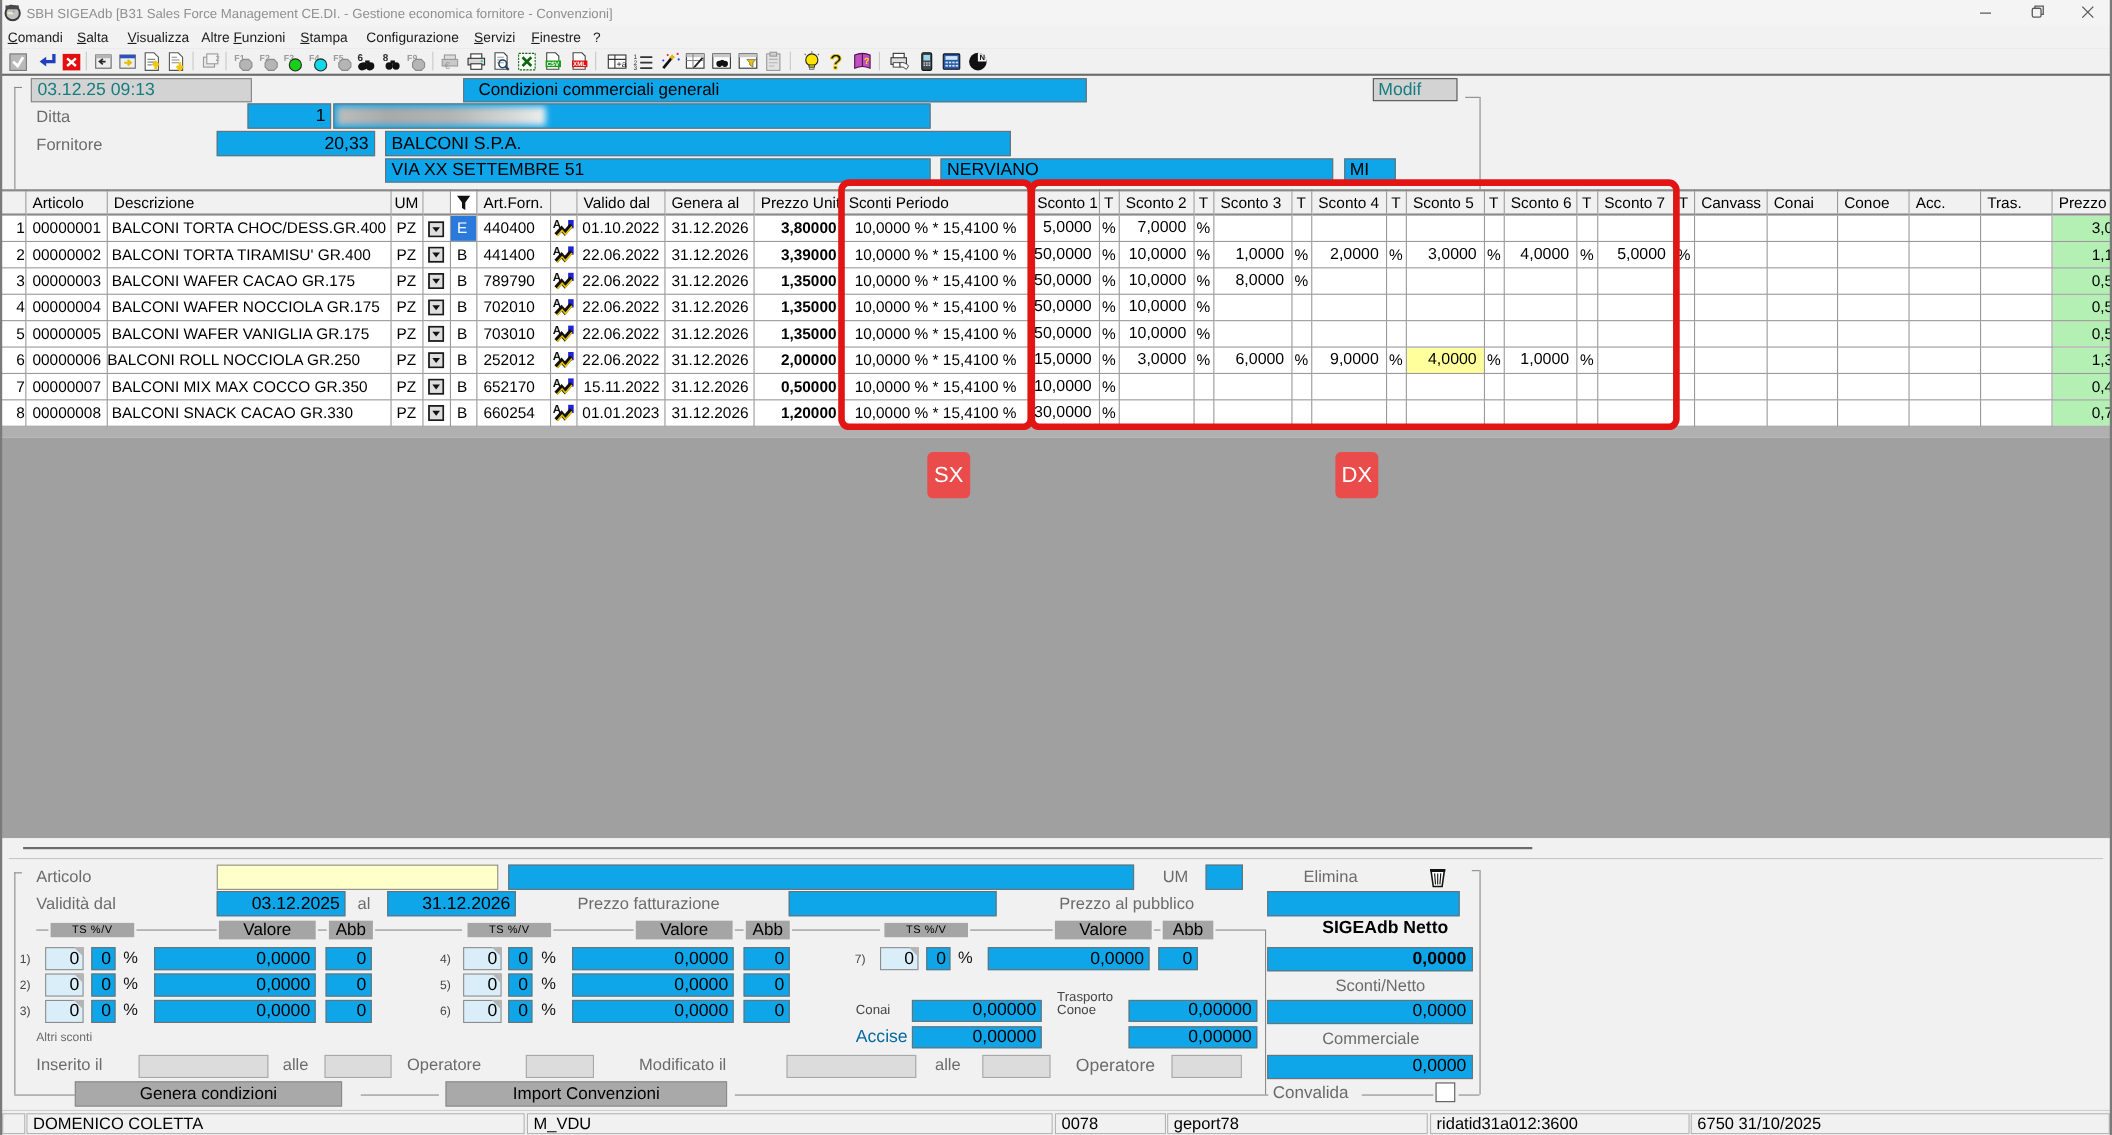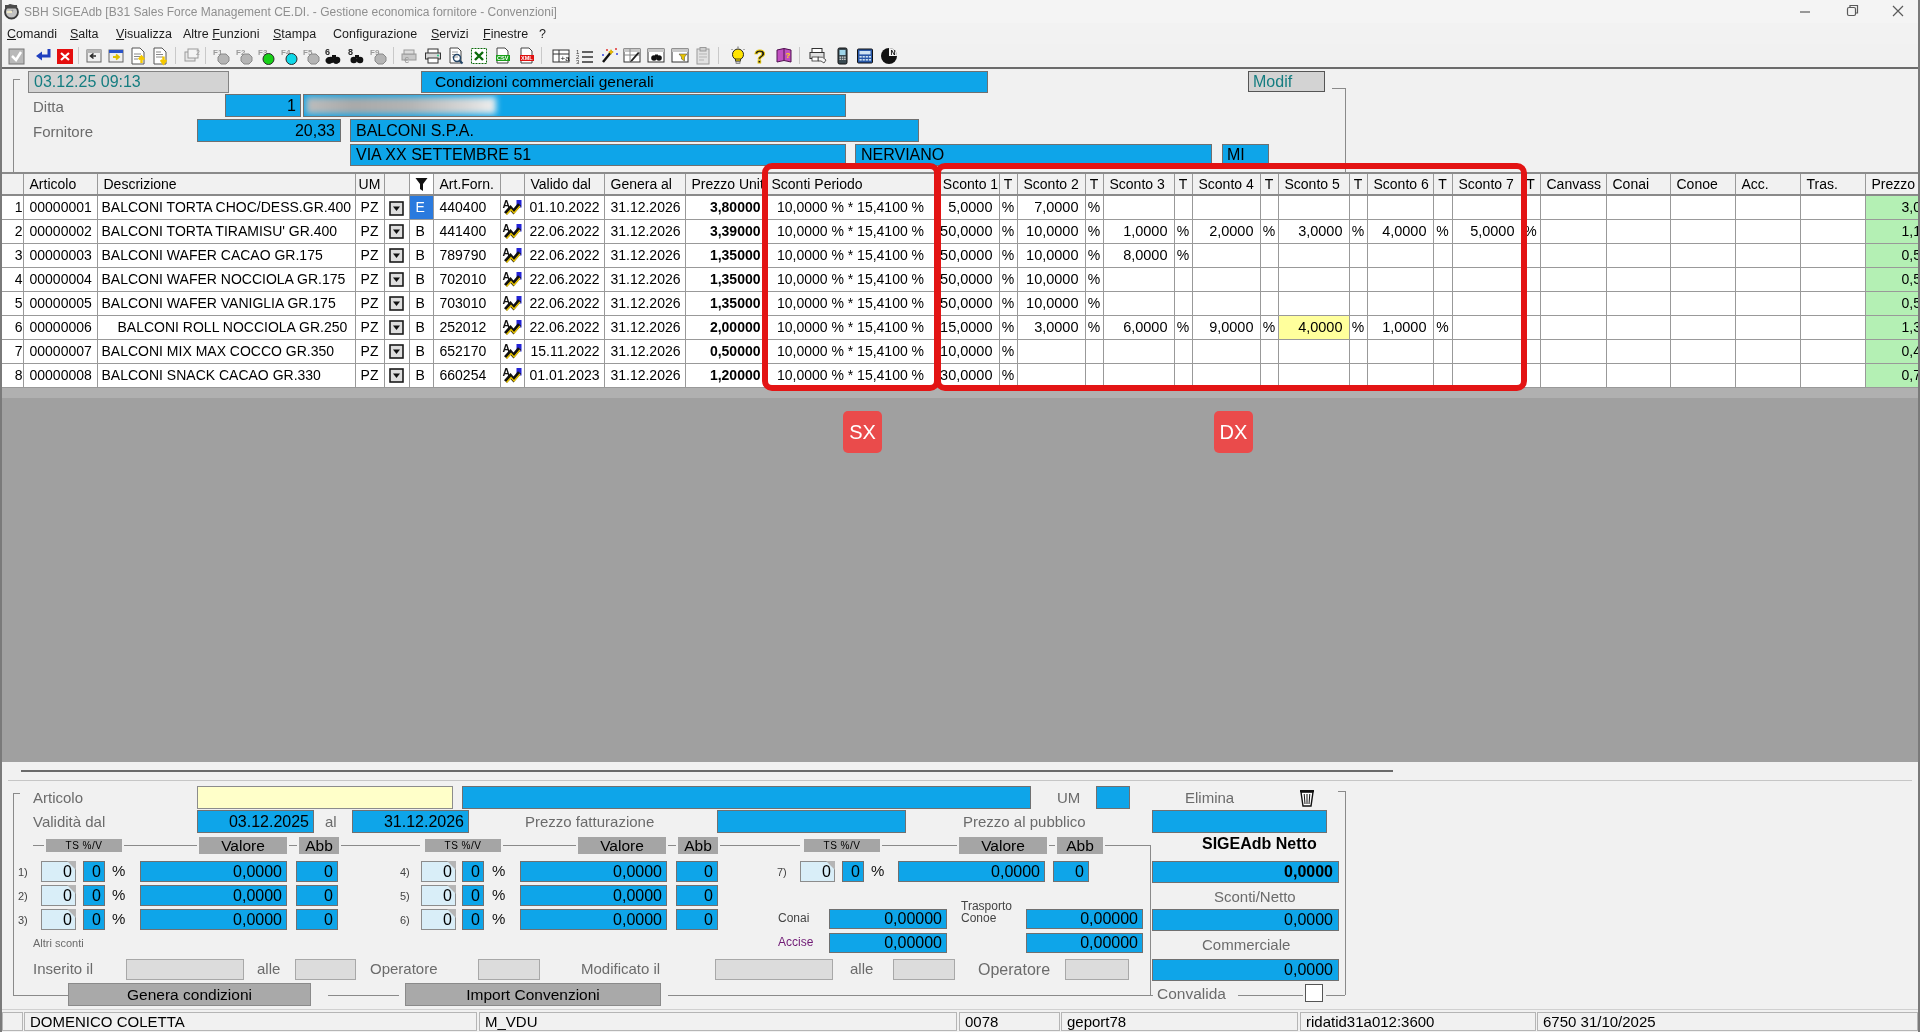--- a/index.html
+++ b/index.html
@@ -548,21 +548,21 @@
         <td class="" style=""></td>
         <td class="" style=""></td>
         <td class="" style=""></td>
         <td class="" style=""></td>
         <td class="" style=""></td>
         <td class="" style="background:#b4f0b4;padding-left:36px;">0,5</td>
       </tr>
       <tr>
         <td class="num" style="">6</td>
         <td class="" style="padding-left:6px;">00000006</td>
-        <td class="" style="padding-left:20px;">BALCONI ROLL NOCCIOLA GR.250</td>
+        <td class="" style="padding-left:0;">BALCONI ROLL NOCCIOLA GR.250</td>
         <td class="" style="text-align:center;">PZ</td>
         <td class="" style="text-align:center;"><svg width="15" height="15" viewBox="0 0 15 15" style="vertical-align:middle">
             <rect x="1" y="1" width="13" height="13" fill="#dedede" stroke="#1a1a1a" stroke-width="1.6"></rect>
             <path d="M4 5.5 H11 L7.5 10 Z" fill="#111"></path>
           </svg></td>
         <td class="" style="padding-left:6px;">B</td>
         <td class="" style="padding-left:6px;">252012</td>
         <td class="" style="text-align:center;"><svg width="21" height="19" viewBox="0 0 21 19" style="vertical-align:middle">
             <text x="0.5" y="9.5" font-size="10.5" font-weight="bold" fill="#111">A</text>
             <rect x="14.5" y="2" width="5" height="7.5" fill="#2323d6"></rect>
@@ -780,21 +780,21 @@
 <div class="abs" style="left:800px;top:861px;width:35px;height:21px;background:#d9eef8;border:1px solid #8c8c8c;text-align:right;padding-right:3px;line-height:19px;font-size:16px;"><div style="position:absolute;right:-1px;top:-1px;width:0;height:0;border-top:9px solid #b5b5b5;border-left:9px solid transparent;"></div>0</div>
 <div class="box" style="left:842px;top:861px;width:22px;height:21px;line-height:19px;text-align:right;padding-right:3px;font-size:16px;">0</div>
 <div class="abs" style="left:871px;top:863px;height:16px;font-size:15px;line-height:16px;color:#111;">%</div>
 <div class="box" style="left:898px;top:861px;width:147px;height:21px;line-height:19px;text-align:right;padding-right:4px;font-size:16px;">0,0000</div>
 <div class="box" style="left:1053px;top:861px;width:36px;height:21px;line-height:19px;text-align:right;padding-right:4px;font-size:16px;">0</div>
 <div class="lbl" style="left:33px;top:937px;height:12px;font-size:11px;line-height:12px;">Altri sconti</div>
 <div class="abs" style="left:778px;top:912px;height:13px;font-size:12px;line-height:13px;color:#444;">Conai</div>
 <div class="box" style="left:829px;top:909px;width:118px;height:20px;line-height:18px;text-align:right;padding-right:4px;font-size:16px;">0,00000</div>
 <div class="abs" style="left:961px;top:912px;height:13px;font-size:12px;line-height:13px;color:#444;">Conoe</div>
 <div class="box" style="left:1026px;top:909px;width:117px;height:20px;line-height:18px;text-align:right;padding-right:4px;font-size:16px;">0,00000</div>
-<div class="abs" style="left:778px;top:936px;height:13px;font-size:12px;line-height:13px;color:#701a75;">Accise</div>
+<div class="abs" style="left:778px;top:936px;height:13px;font-size:16px;line-height:13px;color:#0369a1;">Accise</div>
 <div class="box" style="left:829px;top:933px;width:118px;height:20px;line-height:18px;text-align:right;padding-right:4px;font-size:16px;">0,00000</div>
 <div class="abs" style="left:961px;top:900px;height:13px;font-size:12px;line-height:13px;color:#444;">Trasporto</div>
 <div class="box" style="left:1026px;top:933px;width:117px;height:20px;line-height:18px;text-align:right;padding-right:4px;font-size:16px;">0,00000</div>
 <div class="box" style="left:1152px;top:861px;width:187px;height:22px;line-height:20px;text-align:right;padding-right:5px;font-weight:bold;font-size:16px;">0,0000</div>
 <div class="lbl" style="left:1214px;top:889px;height:16px;line-height:16px;">Sconti/Netto</div>
 <div class="box" style="left:1152px;top:909px;width:187px;height:22px;line-height:20px;text-align:right;padding-right:5px;font-size:16px;">0,0000</div>
 <div class="lbl" style="left:1202px;top:937px;height:16px;line-height:16px;">Commerciale</div>
 <div class="box" style="left:1152px;top:959px;width:187px;height:22px;line-height:20px;text-align:right;padding-right:5px;font-size:16px;">0,0000</div>
 <div class="lbl" style="left:33px;top:961px;height:16px;line-height:16px;">Inserito il</div>
 <div class="abs" style="left:126px;top:959px;width:118px;height:21px;background:#dcdcdc;border:1px solid #a8a8a8;"></div>

